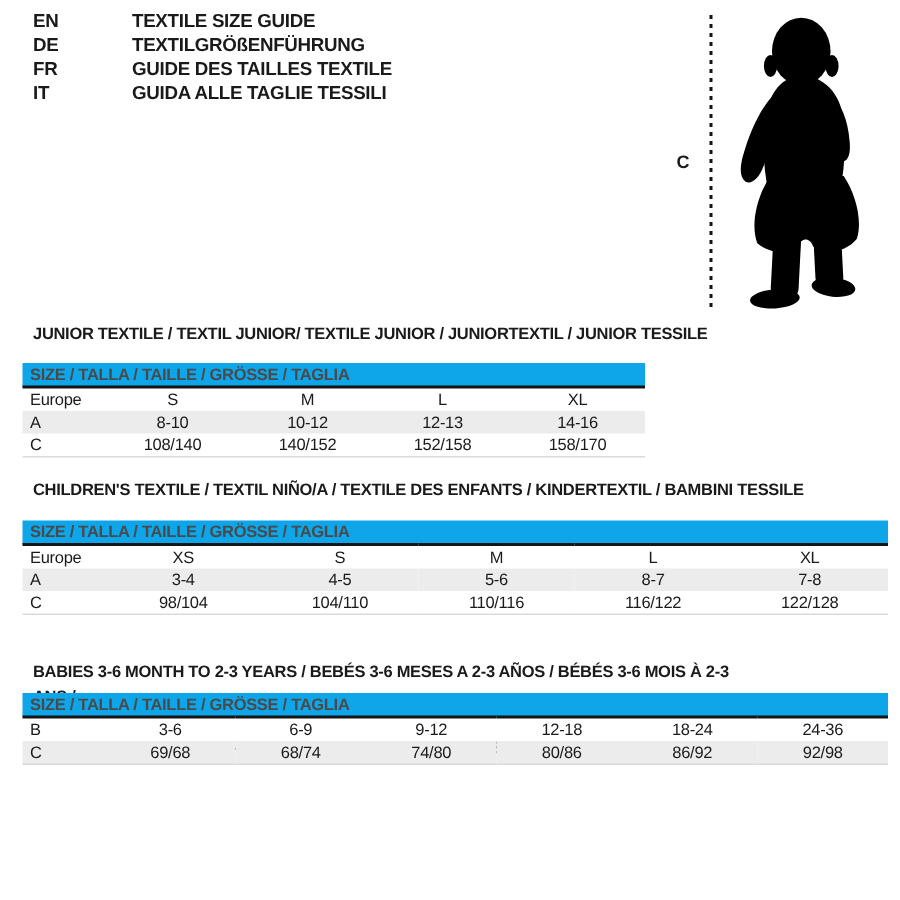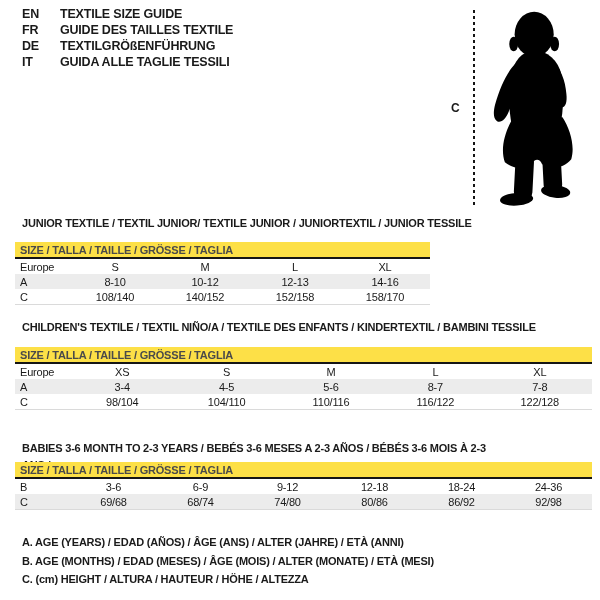--- a/index.html
+++ b/index.html
@@ -2,40 +2,40 @@
 <html><head>
 <meta charset="utf-8">
 <style>
   html,body{margin:0;padding:0;background:#fff;}
   .page{
     position:relative;width:600px;height:600px;background:#ffffff;
     color:#1a1a1a;font-family:"Liberation Sans",sans-serif;overflow:hidden;
   }
   
   .langs{position:absolute;left:22px;top:6px;}
-  .lang-row{display:flex;font-weight:bold;font-size:12.5px;line-height:16px;letter-spacing:-0.2px;}
+  .lang-row{display:flex;font-weight:bold;font-size:12.5px;line-height:16px;letter-spacing:-0.2px;gap:28px;}
   .lang-code{width:38px;flex:0 0 38px;}
   
   .dotted-line{position:absolute;left:473px;top:10px;width:2px;height:198px;
     background:repeating-linear-gradient(to bottom,#141414 0 3px,transparent 3px 6px);}
   .c-label{position:absolute;left:451px;top:101px;font-weight:bold;font-size:12px;}
   .baby-svg{position:absolute;left:487px;top:5px;width:108px;height:205px;}
   
   .section-title{position:absolute;left:22px;font-weight:bold;font-size:11px;
     line-height:17px;letter-spacing:-0.2px;white-space:pre-line;}
   #title-1{top:215px;}
   #title-2{top:319px;}
   #title-3{top:423px;width:480px;}
   
   .tbl-wrap{position:absolute;left:15px;}
   #tbl-1{top:242px;width:415px;}
   #tbl-2{top:347px;width:577px;}
   #tbl-3{top:462px;width:577px;}
   table{border-collapse:collapse;table-layout:fixed;width:100%;}
-  th.size-bar{background:#fde047;color:#4a4a4a;font-weight:bold;text-align:left;
+  th.size-bar{background:#0ea5e9;color:#4a4a4a;font-weight:bold;text-align:left;
     font-size:11px;letter-spacing:-0.2px;height:15px;padding:0 0 0 5px;
     border-bottom:2px solid #151515;}
   td{height:15px;padding:0 3px;text-align:center;font-size:11px;letter-spacing:-0.2px;}
   td.rlabel{text-align:left;padding-left:5px;}
   tr.alt{background:#ececec;}
   tr.last td{border-bottom:1px solid #dadada;}
   col.label-col{width:55px;}
   
   .legend{position:absolute;left:22px;top:533px;}
   .legend-line{font-weight:bold;font-size:11px;line-height:18.5px;letter-spacing:-0.2px;}
@@ -44,26 +44,26 @@
 <body>
 
 <div class="page">
 
   <div class="langs">
     <div class="lang-row">
       <span class="lang-code">EN</span>
       <span class="lang-title">TEXTILE SIZE GUIDE</span>
     </div>
     <div class="lang-row">
+      <span class="lang-code">DE</span>
+      <span class="lang-title">TEXTILGRÖßENFÜHRUNG</span>
+    </div>
+    <div class="lang-row">
       <span class="lang-code">FR</span>
       <span class="lang-title">GUIDE DES TAILLES TEXTILE</span>
-    </div>
-    <div class="lang-row">
-      <span class="lang-code">DE</span>
-      <span class="lang-title">TEXTILGRÖßENFÜHRUNG</span>
     </div>
     <div class="lang-row">
       <span class="lang-code">IT</span>
       <span class="lang-title">GUIDA ALLE TAGLIE TESSILI</span>
     </div>
   </div>
 
   <div class="dotted-line"></div>
   <span class="c-label">C</span>
   <svg class="baby-svg" viewBox="0 0 110 210" aria-hidden="true">
@@ -204,19 +204,14 @@
           <td>68/74</td>
           <td>74/80</td>
           <td>80/86</td>
           <td>86/92</td>
           <td>92/98</td>
         </tr>
       </tbody>
     </table>
   </div>
 
-  <div class="legend">
-    <div class="legend-line">A. AGE (YEARS) / EDAD (AÑOS) / ÂGE (ANS) / ALTER (JAHRE) / ETÀ (ANNI)</div>
-    <div class="legend-line">B. AGE (MONTHS) / EDAD (MESES) / ÂGE (MOIS) / ALTER (MONATE) / ETÀ (MESI)</div>
-    <div class="legend-line">C. (cm) HEIGHT / ALTURA / HAUTEUR / HÖHE / ALTEZZA</div>
-  </div>
 
 </div>
 
 </body></html>

